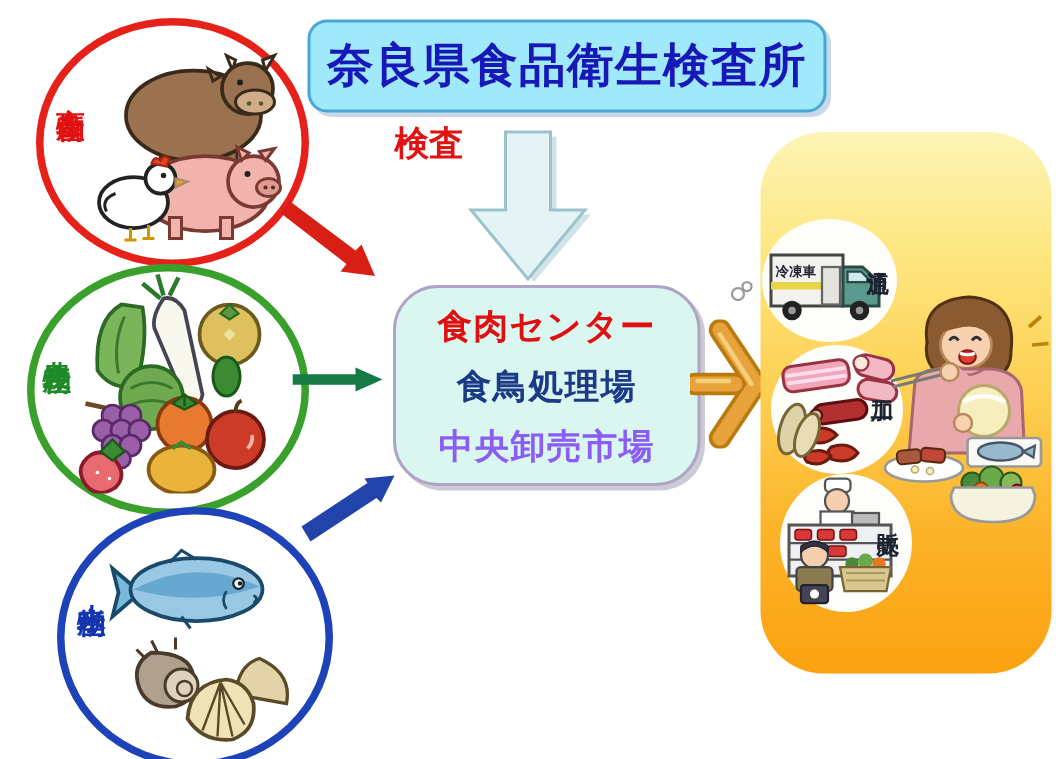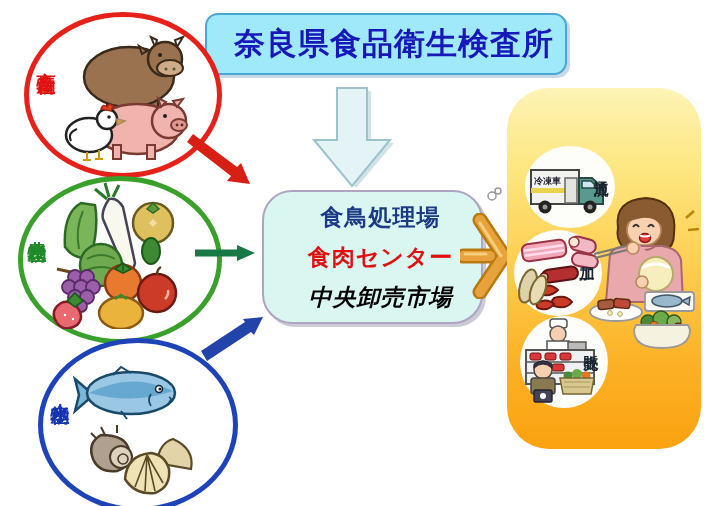--- a/index.html
+++ b/index.html
@@ -1,20 +1,20 @@
 <!DOCTYPE html>
 <html><head>
 <meta charset="utf-8">
 <style>
   html,body{margin:0;padding:0;background:#fff;}
   .canvas{position:relative;width:704px;height:506px;background:#fff;overflow:hidden;
           font-family:"Liberation Sans","DejaVu Sans",sans-serif;}
   .abs{position:absolute;}
   .dots{background-image:radial-gradient(rgba(232,150,185,.35) 1px, rgba(0,0,0,0) 1.4px);
-        background-size:7px 7px;padding-left:16px;}
+        background-size:7px 7px;}
   
   .title-box{left:205px;top:13px;width:342px;height:58px;background:#a0e9fb;
              border:2px solid #49a7d6;border-radius:13px;box-shadow:3px 3px 0 rgba(130,170,200,.45);
              display:flex;align-items:center;justify-content:center;}
   .title-box span{font-size:31px;font-weight:bold;color:#1818b8;letter-spacing:1px;white-space:nowrap;}
   
   .ovs{font-size:23px;font-weight:bold;color:#e01212;white-space:nowrap;z-index:3;}
   .ovs.kensa{left:263px;top:80px;}
   .ovs.kanshi{left:399px;top:80px;}
   .ovs.shidou{left:306px;top:103px;}
@@ -31,45 +31,46 @@
   .src.livestock .vlabel{left:8px;top:40px;color:#e01212;}
   .src.agri .vlabel{left:5px;top:44px;color:#1e8a28;}
   .src.marine .vlabel{left:8px;top:44px;color:#1535b0;}
   
   .facility-box{left:262px;top:190px;width:201px;height:130px;background:#d9f6f0;
                 border:2px solid #b0a4c4;border-radius:30px;box-shadow:3px 3px 0 rgba(140,140,165,.45);
                 display:flex;flex-direction:column;align-items:center;justify-content:center;gap:9px;}
   .fac-line{font-size:23px;font-weight:bold;white-space:nowrap;letter-spacing:1px;}
   .fac-line.red{color:#e01010;}
   .fac-line.navy{color:#1c3a86;}
-  .fac-line.green{color:#000000;font-style:italic;}
+  .fac-line.green{color:#8b5cf6;}
   
   .consumer-panel{left:507px;top:88px;width:194px;height:361px;border-radius:42px;overflow:hidden;
     background:linear-gradient(180deg,#fdf4b6 0%,#fde781 22%,#fdcf52 48%,#fcb227 75%,#fba210 100%);}
   .stage{position:absolute;background:#fdfdfa;border-radius:50%;}
-  .stage.dist{left:18px;top:58px;width:90px;height:82px;}
+  .stage.dist{left:1px;top:58px;width:90px;height:82px;}
   .stage.proc{left:7px;top:142px;width:88px;height:86px;}
   .stage.sale{left:13px;top:228px;width:88px;height:92px;}
   .stage .vlabel{font-size:15px;color:#1b2430;letter-spacing:1px;}
   .stage.dist .vlabel{left:69px;top:22px;}
   .stage.proc .vlabel{left:66px;top:24px;}
   .stage.sale .vlabel{left:64px;top:27px;}
   .stage svg{position:absolute;}
   .woman-svg{position:absolute;left:83px;top:104px;}
   .foods-svg{position:absolute;left:81px;top:200px;}
 </style>
 </head>
 <body>
 
 <div class="canvas">
 
   <div class="abs title-box dots">
     <span>奈良県食品衛生検査所</span>
   </div>
 
+  <div class="abs ovs kensa">検査</div>
   <svg class="abs hollow-arrow" width="84" height="102" viewBox="0 0 84 102">
     <polygon points="31,5 61,5 61,57 84,57 46,102 8,57 31,57" fill="#bcd9de" opacity="0.7"></polygon>
     <polygon points="27,2 57,2 57,54 80,54 42,100 4,54 27,54" fill="#e4f4f6" stroke="#9cc2cc" stroke-width="2"></polygon>
   </svg>
 
   <div class="abs src livestock dots">
     <svg width="162" height="146" viewBox="0 0 162 146">
       <g>
         <rect x="78" y="82" width="9" height="22" fill="#9b7250" stroke="#3a2a1a" stroke-width="2"></rect>
         <rect x="120" y="82" width="9" height="22" fill="#9b7250" stroke="#3a2a1a" stroke-width="2"></rect>
@@ -197,22 +198,22 @@
     <polygon points="1,8 45,42 41,47 64,50 55,29 51,33 7,0" fill="#d81f16"></polygon>
   </svg>
   <svg class="abs" style="left:195px;top:243px;" width="62" height="20" viewBox="0 0 62 20">
     <polygon points="0,6.5 42,6.5 42,2 60,10 42,18 42,13.5 0,13.5" fill="#177a45"></polygon>
   </svg>
   <svg class="abs" style="left:200px;top:308px;" width="68" height="56" viewBox="0 0 68 56">
     <polygon points="7,53 51,24 54,27 63,9 43,11 45,14 1,43" fill="#2244aa"></polygon>
   </svg>
 
   <div class="abs facility-box dots">
+    <div class="fac-line red">食肉センター</div>
     <div class="fac-line navy">食鳥処理場</div>
-    <div class="fac-line red">食肉センター</div>
     <div class="fac-line green">中央卸売市場</div>
   </div>
 
   <svg class="abs" style="left:460px;top:213px;" width="50" height="86" viewBox="0 0 50 86">
     <path d="M20,7 L44,43 L20,79 M3,43 L30,43" fill="none" stroke="#b97a10" stroke-width="15" stroke-linecap="round" stroke-linejoin="round"></path>
     <path d="M20,7 L44,43 L20,79 M3,43 L30,43" fill="none" stroke="#e8a23c" stroke-width="10" stroke-linecap="round" stroke-linejoin="round"></path>
     <path d="M20,10 L41,43 M5,41 L26,41" fill="none" stroke="#f6cf7a" stroke-width="3" stroke-linecap="round"></path>
   </svg>
 
   <svg class="abs" style="left:486px;top:186px;" width="18" height="16" viewBox="0 0 18 16">

